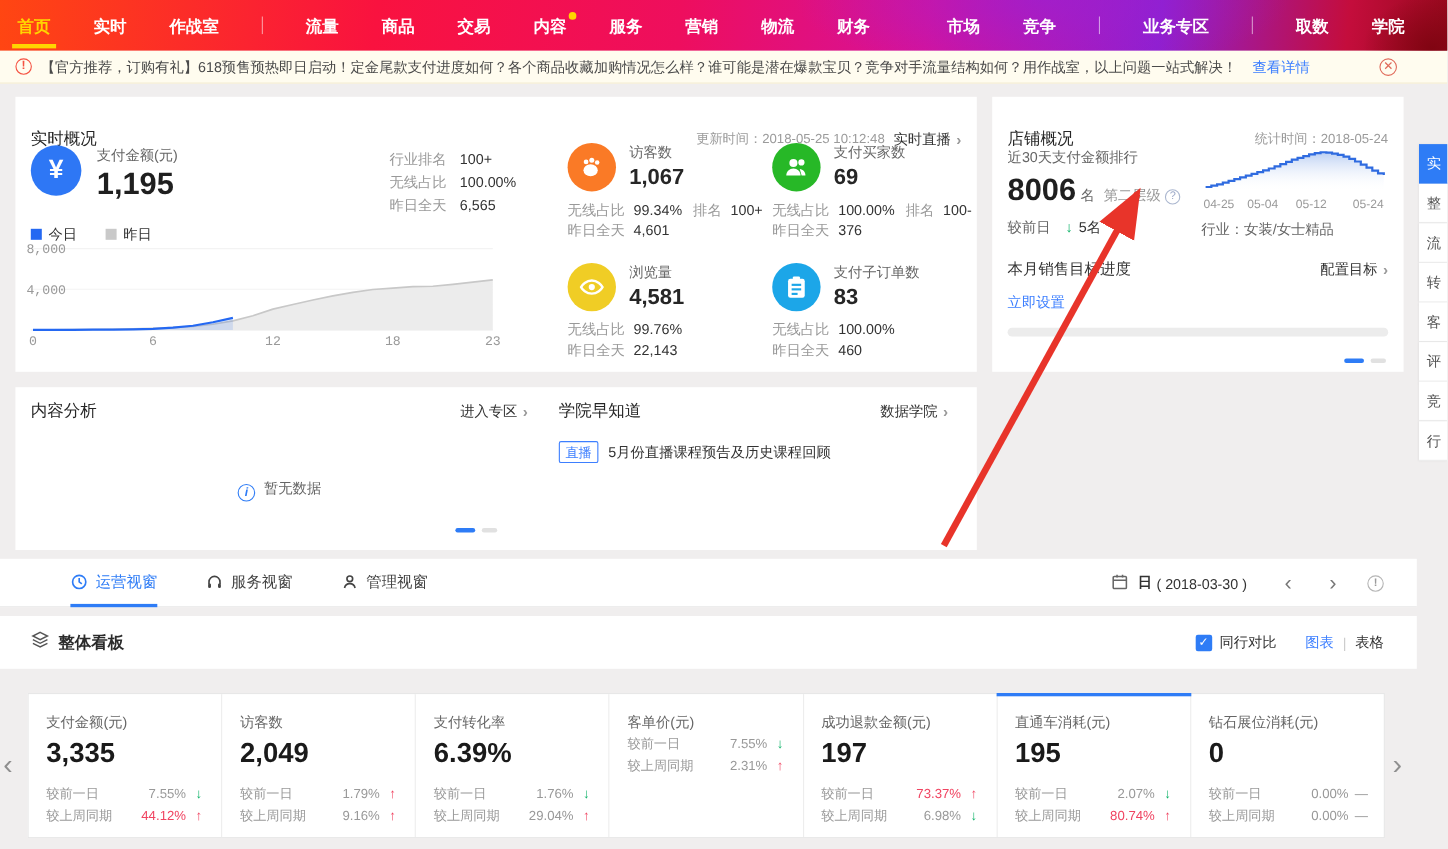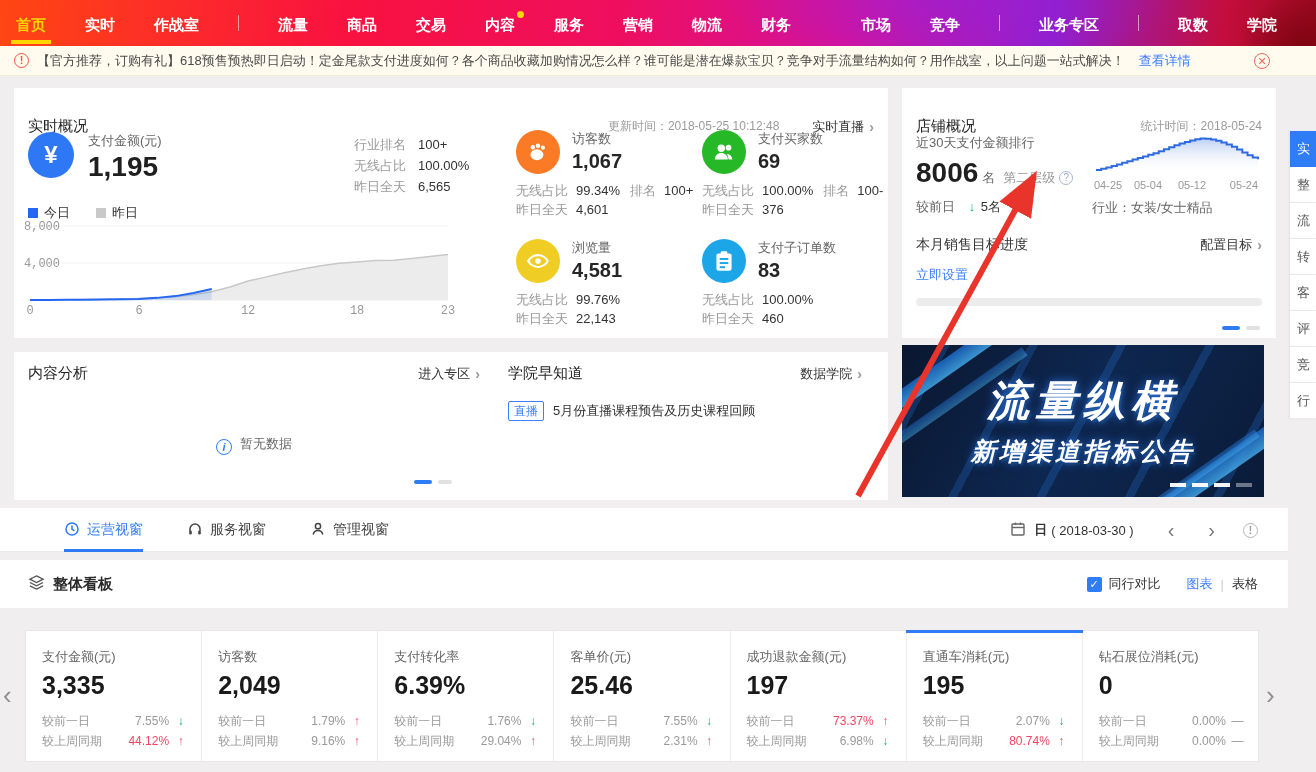--- a/index.html
+++ b/index.html
@@ -211,21 +211,21 @@
     <span class="notice-text">【官方推荐，订购有礼】618预售预热即日启动！定金尾款支付进度如何？各个商品收藏加购情况怎么样？谁可能是潜在爆款宝贝？竞争对手流量结构如何？用作战室，以上问题一站式解决！</span>
     <span class="notice-link">查看详情</span>
     <span class="notice-close">✕</span>
   </div>
 
   <div class="panel" id="rt-panel">
     <div class="p-head">
       <span class="p-title">实时概况</span>
       <span class="p-right">
         <span class="muted12">更新时间：2018-05-25 10:12:48</span>
-        <span class="sec-link" style="margin-left:33px;">实时直播</span>
+        <span class="sec-link" style="margin-left:8px;">实时直播</span>
         <span class="chev">›</span>
       </span>
     </div>
     <div class="main-stat">
       <div class="big-icon">¥</div>
       <div class="ms-text">
         <div class="ms-label">支付金额(元)</div>
         <div class="ms-value">1,195</div>
       </div>
     </div>
@@ -421,36 +421,20 @@
           <span class="chev">›</span>
         </span>
       </div>
       <div class="course-row">
         <span class="live-badge">直播</span>
         <span class="course-title">5月份直播课程预告及历史课程回顾</span>
       </div>
     </div>
   </div>
 
-  <div class="banner">
-    <div class="bn-strip bn-s1"></div>
-    <div class="bn-strip bn-s2"></div>
-    <div class="bn-strip bn-s3"></div>
-    <div class="bn-strip bn-s4"></div>
-    <div class="bn-text">
-      <div class="bn-line1">流量纵横</div>
-      <div class="bn-line2">新增渠道指标公告</div>
-    </div>
-    <div class="bn-dots">
-      <span class="bn-dash"></span>
-      <span class="bn-dash"></span>
-      <span class="bn-dash"></span>
-      <span class="bn-dash dim"></span>
-    </div>
-  </div>
 
   <div class="tabbar">
     <div class="tabs" id="view-tabs">
         <div class="vtab active">
           <span><svg viewBox="0 0 16 16">
               <circle cx="8" cy="8" r="6" fill="none" stroke="currentColor" stroke-width="1.5"></circle>
               <path d="M8 4.5V8l2.4 1.8" fill="none" stroke="currentColor" stroke-width="1.5"></path>
             </svg></span>
           <span>运营视窗</span>
           <span class="tab-underline"></span>
@@ -542,21 +526,20 @@
           <span class="mc-arr down">↓</span>
         </div>
         <div class="mc-row">
           <span class="mc-lab">较上周同期</span>
           <span class="mc-val">29.04%</span>
           <span class="mc-arr up">↑</span>
         </div>
       </div>
       <div class="mcard">
         <div class="mc-title">客单价(元)</div>
-        <div class="mc-value">25.46</div>
         <div class="mc-row">
           <span class="mc-lab">较前一日</span>
           <span class="mc-val">7.55%</span>
           <span class="mc-arr down">↓</span>
         </div>
         <div class="mc-row">
           <span class="mc-lab">较上周同期</span>
           <span class="mc-val">2.31%</span>
           <span class="mc-arr up">↑</span>
         </div>

